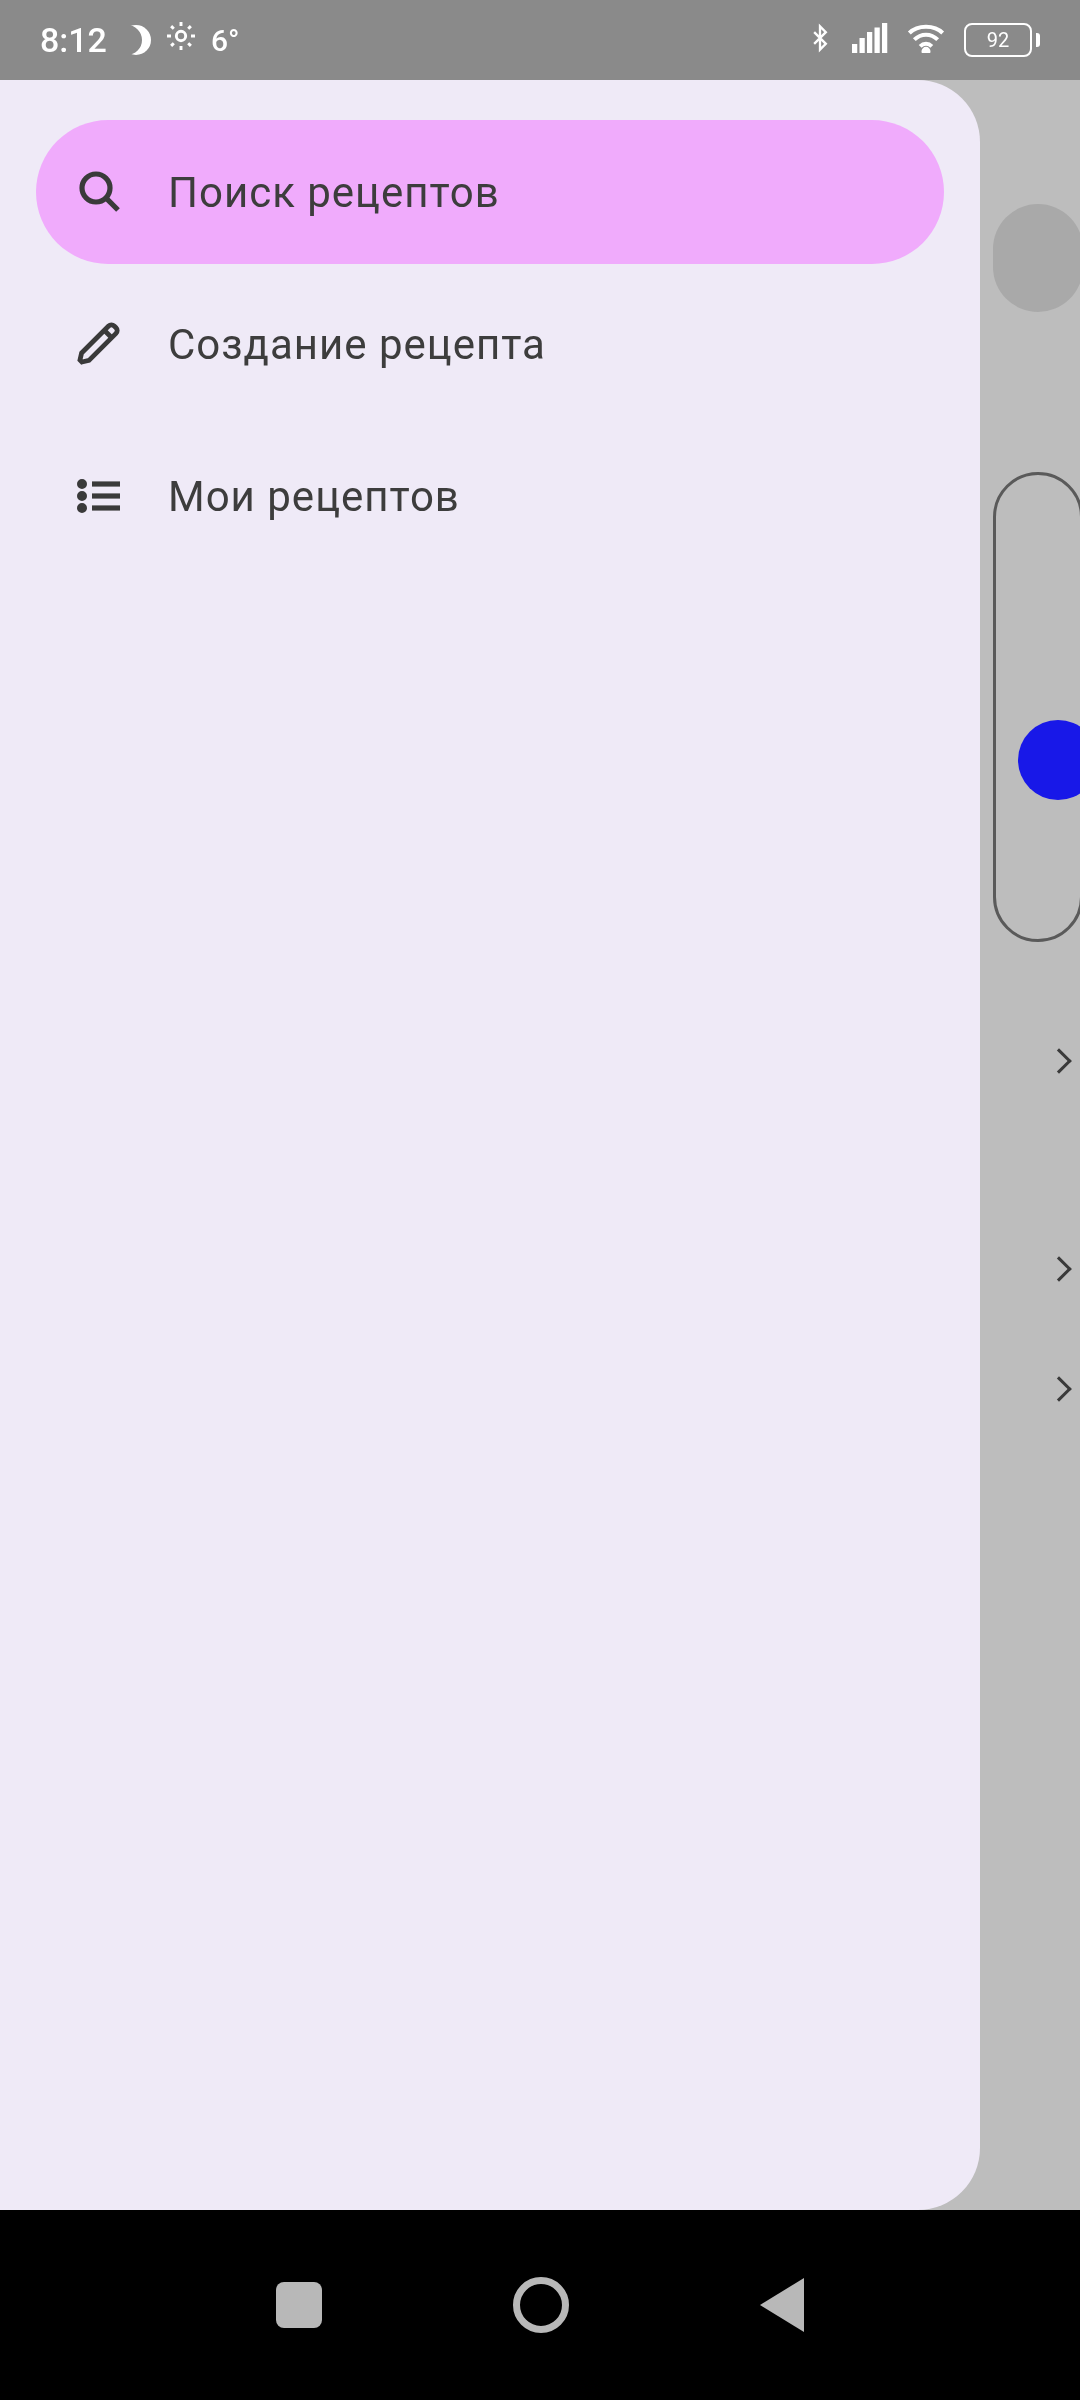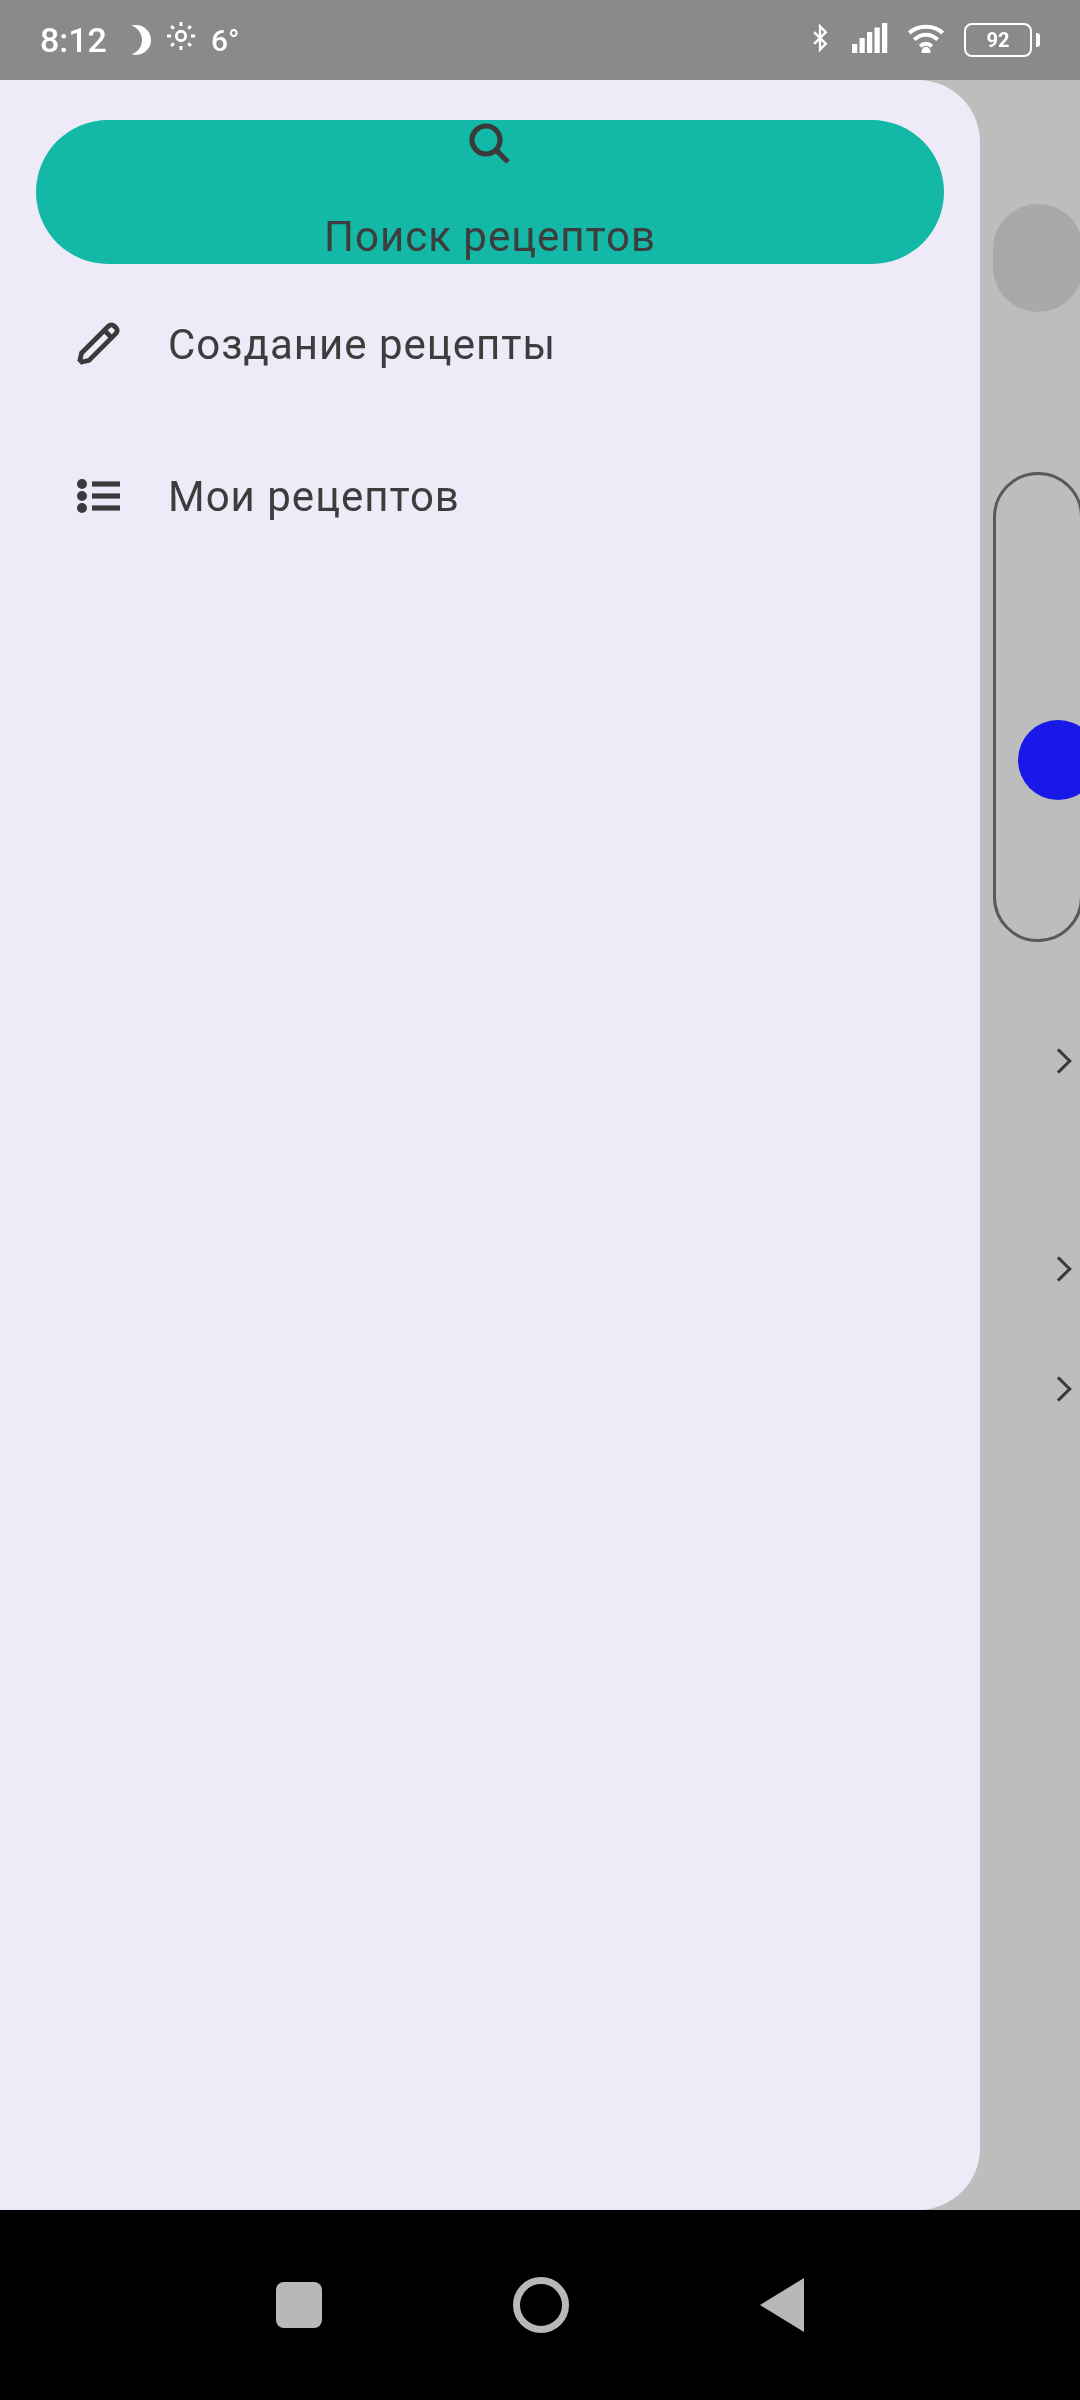--- a/index.html
+++ b/index.html
@@ -54,21 +54,21 @@
     }
     .battery {
       border: 2.5px solid #fff;
       border-radius: 8px;
       width: 68px;
       height: 34px;
       display: flex;
       align-items: center;
       justify-content: center;
       font-size: 20px;
-      font-weight: 700;
+      font-weight: 400;
     }
     .battery-nub {
       width: 4px;
       height: 14px;
       background: #fff;
       border-radius: 0 3px 3px 0;
     }
 
     
     .bg-app {
@@ -133,22 +133,21 @@
     .drawer-item {
       display: flex;
       align-items: center;
       gap: 44px;
       height: 144px;
       padding: 0 40px;
       border-radius: 72px;
       margin-bottom: 8px;
     }
     .drawer-item.selected {
-      background: #14b8a6;
-      flex-direction: column;
+      background: #f0abfc;
     }
     .drawer-icon {
       width: 48px;
       height: 48px;
       display: flex;
       align-items: center;
       justify-content: center;
       color: #3a3a3a;
     }
     .drawer-label {
@@ -255,21 +254,21 @@
     <span class="drawer-label">Поиск рецептов</span>
   </div>
 
   <div class="drawer-item">
     <span class="drawer-icon">
       <svg width="48" height="48" viewBox="0 0 24 24" fill="none" stroke="#3a3a3a" stroke-width="2.4">
         <path d="M3 21l3.5-.8L20 6.7c.8-.8.8-2 0-2.8l-.9-.9c-.8-.8-2-.8-2.8 0L2.8 16.5 2 20z" fill="none"></path>
         <line x1="14" y1="5" x2="18" y2="9"></line>
       </svg>
     </span>
-    <span class="drawer-label">Создание рецепты</span>
+    <span class="drawer-label">Создание рецепта</span>
   </div>
 
   <div class="drawer-item">
     <span class="drawer-icon">
       <svg width="48" height="48" viewBox="0 0 24 24" stroke="#3a3a3a" stroke-width="2.6">
         <circle cx="3" cy="6" r="1.2" fill="#3a3a3a"></circle>
         <circle cx="3" cy="12" r="1.2" fill="#3a3a3a"></circle>
         <circle cx="3" cy="18" r="1.2" fill="#3a3a3a"></circle>
         <line x1="8" y1="6" x2="22" y2="6"></line>
         <line x1="8" y1="12" x2="22" y2="12"></line>

